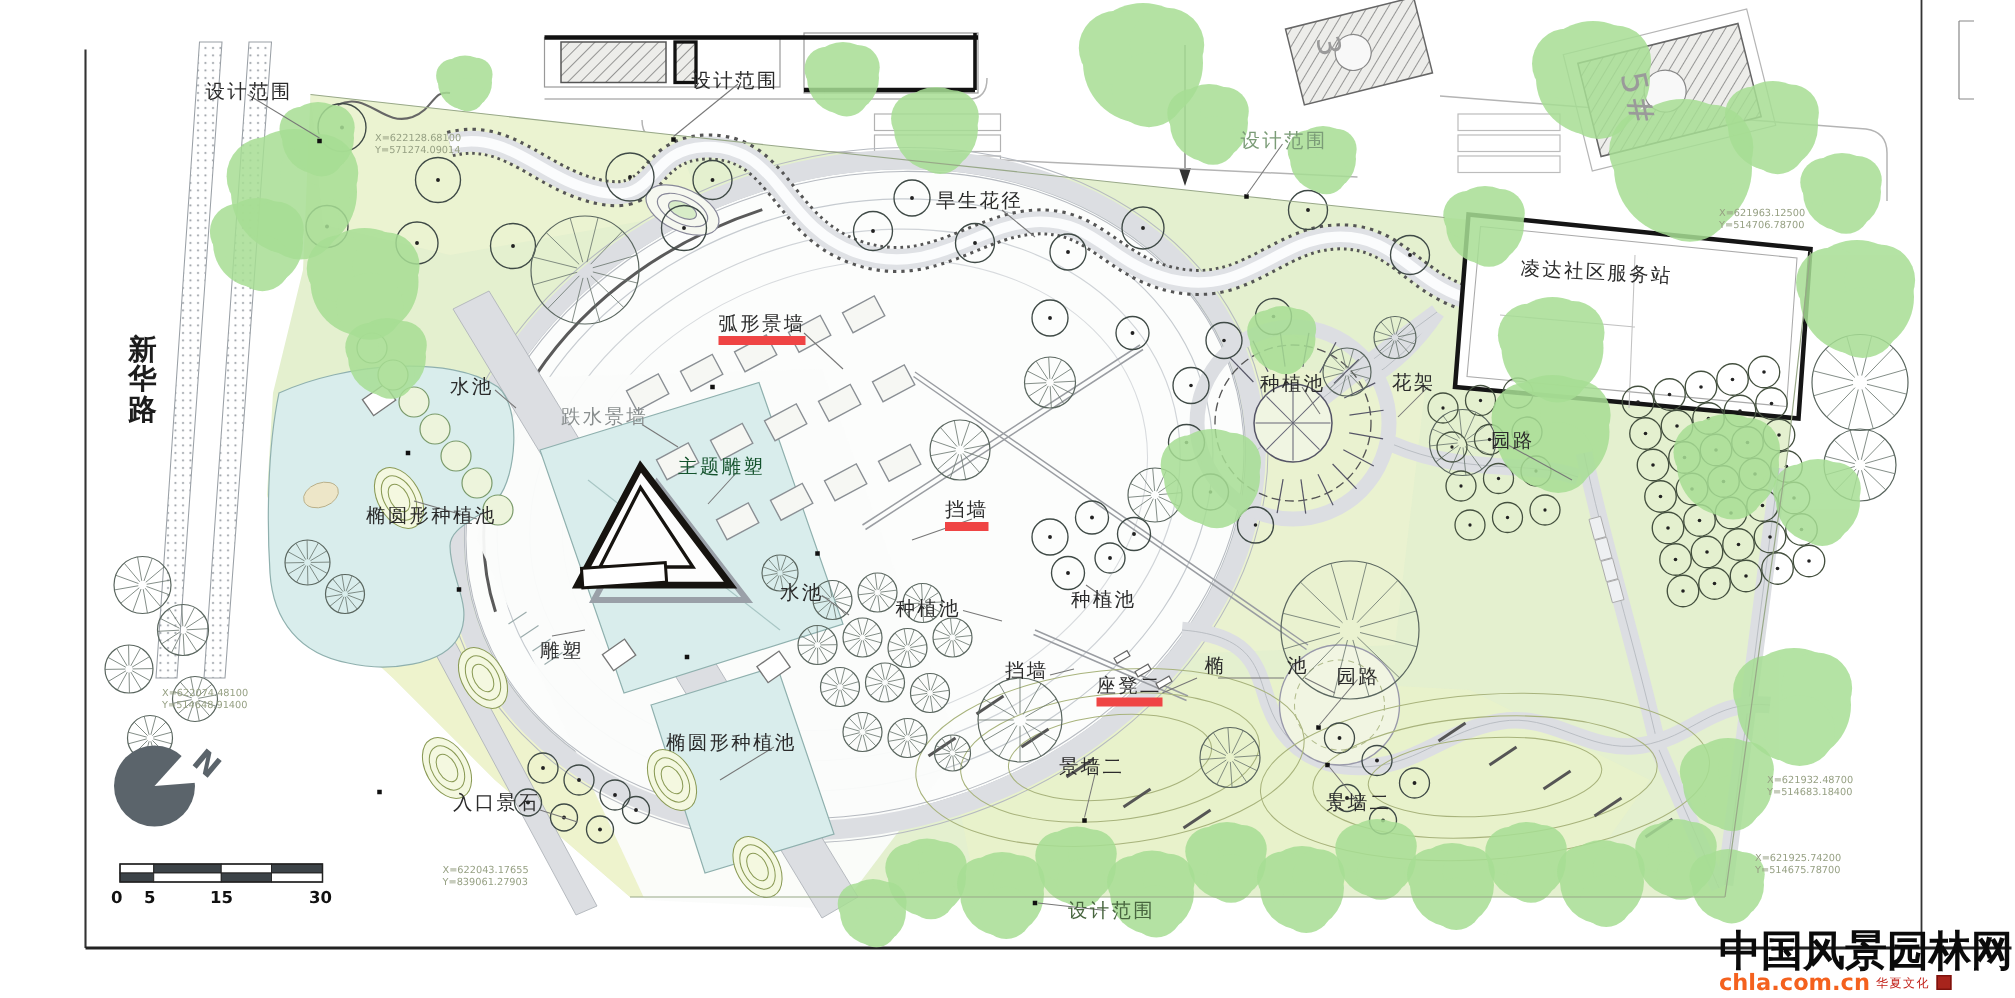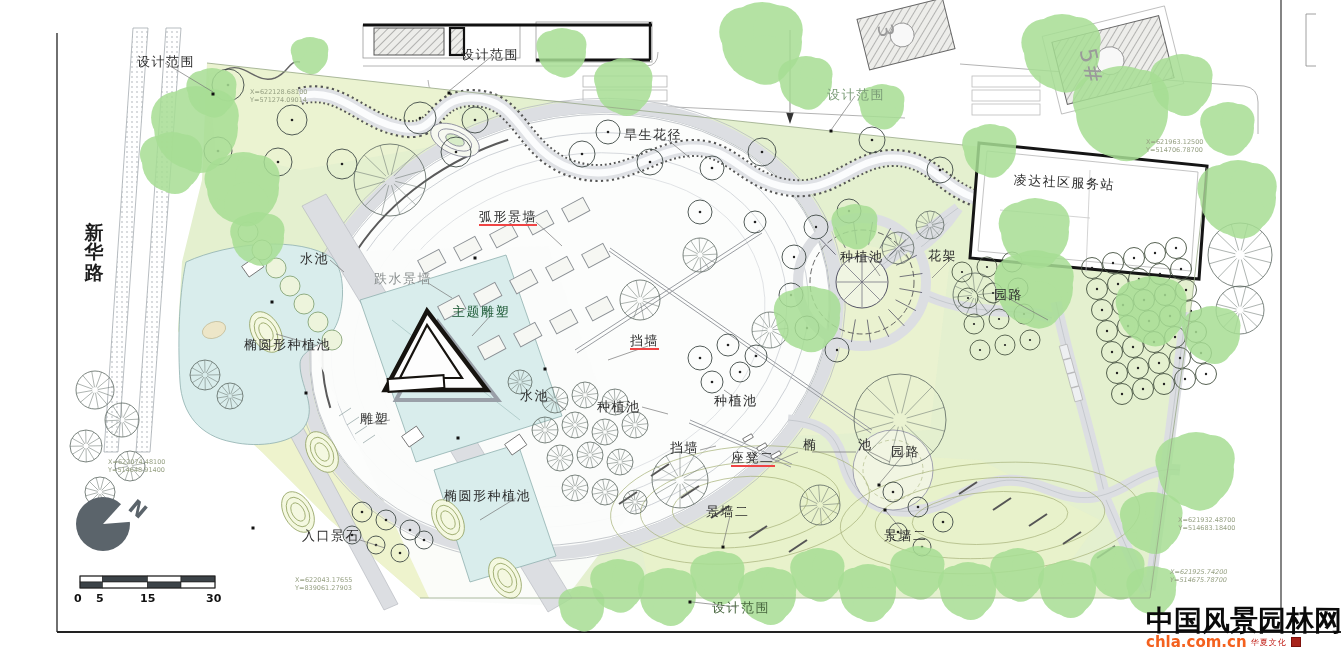--- a/index.html
+++ b/index.html
@@ -1,27 +1,27 @@
 <!DOCTYPE html>
 <html><head>
 <meta charset="utf-8">
 <style>
   html,body{margin:0;padding:0;background:#fff}
   body{width:1343px;height:665px;overflow:hidden;font-family:"DejaVu Sans",sans-serif}
   #canvas{position:relative;width:1343px;height:665px;background:#fff}
   #plan-svg{position:absolute;left:0;top:0;z-index:1}
   .label{position:absolute;white-space:nowrap;color:#2b2b2b;font-size:13px;
          letter-spacing:1.5px;line-height:1;transform-origin:left top;z-index:5}
-  .label.u{border-bottom:2px solid #ef4444;padding-bottom:1px}
+  .label.u{border-bottom:6px solid #ef4444;padding-bottom:1px}
   .coord{position:absolute;font-size:6.5px;color:#96a083;line-height:1.3;
          letter-spacing:0;z-index:5;white-space:nowrap}
   #street{position:absolute;left:82px;top:206px;writing-mode:vertical-rl;
           font-size:19px;font-weight:700;color:#1c1c1c;letter-spacing:21px;z-index:5}
   #scalebar-nums span{position:absolute;font-size:11px;font-weight:700;color:#111;z-index:5}
-  #watermark{position:absolute;right:1px;bottom:14px;z-index:9;text-align:left;background:rgba(255,255,255,.0)}
+  #watermark{position:absolute;right:1px;bottom:1px;z-index:9;text-align:left;background:rgba(255,255,255,.0)}
   .wm-name{font-family:"DejaVu Serif",serif;font-size:28px;font-weight:900;color:#0a0a0a;
            letter-spacing:0px;line-height:1.05}
   .wm-row{display:flex;align-items:center;gap:4px;margin-top:-2px}
   .wm-url{font-size:15px;font-weight:800;letter-spacing:0}
   .wm-tag{font-size:8px;letter-spacing:1px}
   .wm-sq{display:inline-block;width:8px;height:8px;background:#a8241c;border:1px solid #7e120d}
 </style>
 </head>
 <body>
 
@@ -1118,21 +1118,21 @@
       <div class="label" style="left: 137px; top: 55px;">设计范围</div>
       <div class="label" style="left: 461px; top: 48px;">设计范围</div>
       <div class="label" style="left: 827px; top: 88px; color: rgb(123, 156, 119);">设计范围</div>
       <div class="label" style="left: 712px; top: 601px; color: rgb(72, 102, 63);">设计范围</div>
       <div class="label" style="left: 624px; top: 128px;">旱生花径</div>
       <div class="label u" style="left: 479px; top: 210px;">弧形景墙</div>
       <div class="label" style="left: 300px; top: 252px;">水池</div>
       <div class="label" style="left: 374px; top: 272px; color: rgb(138, 143, 143);">跌水景墙</div>
       <div class="label" style="left: 452px; top: 305px; color: #14532d;">主题雕塑</div>
       <div class="label" style="left: 244px; top: 338px;">椭圆形种植池</div>
-      <div class="label" style="left: 360px; top: 412px;">雕塑</div>
+      <div class="label" style="left: 360px; top: 428px;">雕塑</div>
       <div class="label" style="left: 444px; top: 489px;">椭圆形种植池</div>
       <div class="label" style="left: 302px; top: 529px;">入口景石</div>
       <div class="label" style="left: 520px; top: 389px;">水池</div>
       <div class="label" style="left: 597px; top: 400px;">种植池</div>
       <div class="label u" style="left: 630px; top: 334px;">挡墙</div>
       <div class="label" style="left: 714px; top: 394px;">种植池</div>
       <div class="label" style="left: 670px; top: 441px;">挡墙</div>
       <div class="label u" style="left: 731px; top: 451px;">座凳二</div>
       <div class="label" style="left: 840px; top: 250px;">种植池</div>
       <div class="label" style="left: 928px; top: 249px;">花架</div>
@@ -1157,25 +1157,25 @@
         <div>Y=514648.91400</div>
       </div>
       <div class="coord" style="left: 295px; top: 576px;">
         <div>X=622043.17655</div>
         <div>Y=839061.27903</div>
       </div>
       <div class="coord" style="left: 1146px; top: 138px;">
         <div>X=621963.12500</div>
         <div>Y=514706.78700</div>
       </div>
-      <div class="coord" style="left: 1178px; top: 516px; text-align: right;">
+      <div class="coord" style="left: 1178px; top: 516px;">
         <div>X=621932.48700</div>
         <div>Y=514683.18400</div>
       </div>
-      <div class="coord" style="left: 1170px; top: 568px; font-style: italic;">
+      <div class="coord" style="left: 1170px; top: 568px;">
         <div>X=621925.74200</div>
         <div>Y=514675.78700</div>
       </div>
     </div>
   <div id="scalebar-nums">
       <span style="left: 74px; top: 592px;">0</span>
       <span style="left: 96px; top: 592px;">5</span>
       <span style="left: 140px; top: 592px;">15</span>
       <span style="left: 206px; top: 592px;">30</span>
     </div>

